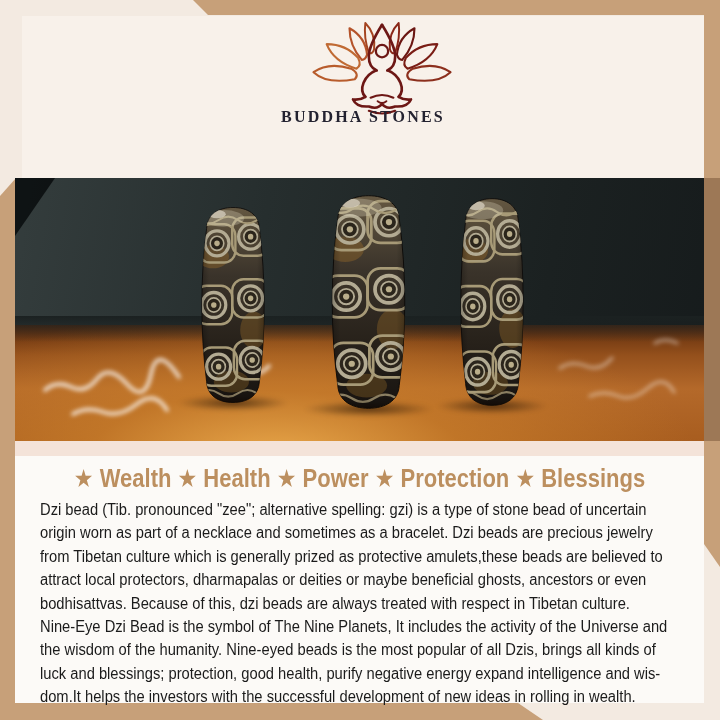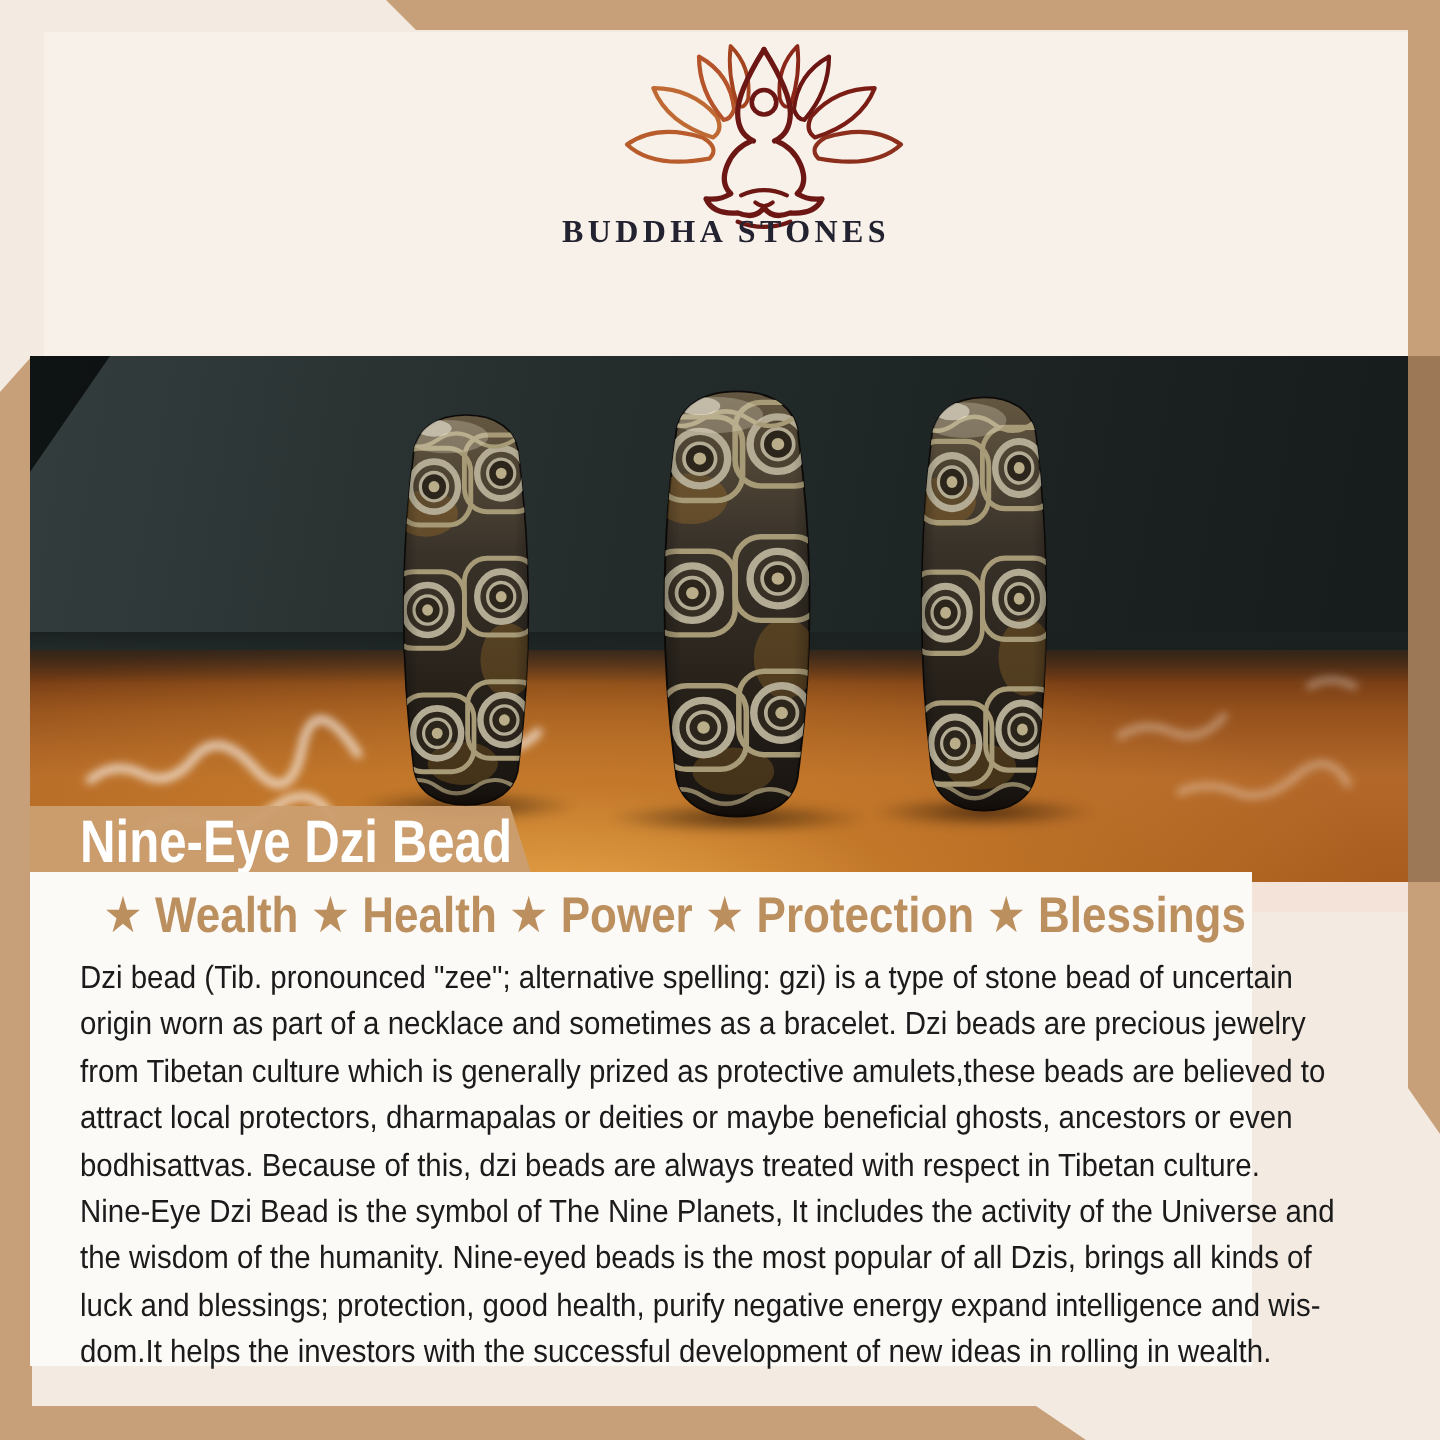--- a/index.html
+++ b/index.html
@@ -99,21 +99,21 @@
     font-size:30px;font-weight:bold;color:#ffffff;
     transform:scaleX(0.82);transform-origin:left center;white-space:nowrap;
   }
 
   
   .pink-strip{
     position:absolute;left:15px;top:441px;width:689px;height:15px;
     background:#f4e3d9;
   }
   .text-panel{
-    position:absolute;left:15px;top:436px;width:611px;height:247px;
+    position:absolute;left:15px;top:456px;width:689px;height:247px;
     background:#fcfaf7;
   }
   .stars{
     margin-top:5px;height:34px;line-height:34px;text-align:center;
     font-size:25px;font-weight:bold;color:var(--star,#bc8f5f);
     transform:scaleX(0.88);transform-origin:center;white-space:nowrap;
   }
   .desc{
     margin:3px 0 0 25px;width:664px;
     color:var(--bodytext,#1b1b1b);
@@ -356,23 +356,20 @@
         <ellipse cx="30" cy="11" rx="11" ry="5" fill="rgba(255,250,235,0.5)"></ellipse>
         <rect x="0" y="0" width="100" height="240" fill="url(#edge2)"></rect>
       </g>
     </svg>
         </div>
         <div class="bead-shadow" style="left: 421px; top: 220px; width: 112px; height: 16px;"></div>
       </div>
 
     <div class="fold"></div>
 
-    <div class="label-band">
-      <span class="label-text">Nine-Eye Dzi Bead</span>
-    </div>
   </div>
 
   <div class="pink-strip"></div>
 
   <div class="text-panel">
     <div class="stars" id="stars">★ Wealth ★ Health ★ Power ★ Protection ★ Blessings</div>
     <div class="desc" id="desc">
         <div class="dline">Dzi bead (Tib. pronounced "zee"; alternative spelling: gzi) is a type of stone bead of uncertain</div>
         <div class="dline">origin worn as part of a necklace and sometimes as a bracelet. Dzi beads are precious jewelry</div>
         <div class="dline">from Tibetan culture which is generally prized as protective amulets,these beads are believed to</div>

